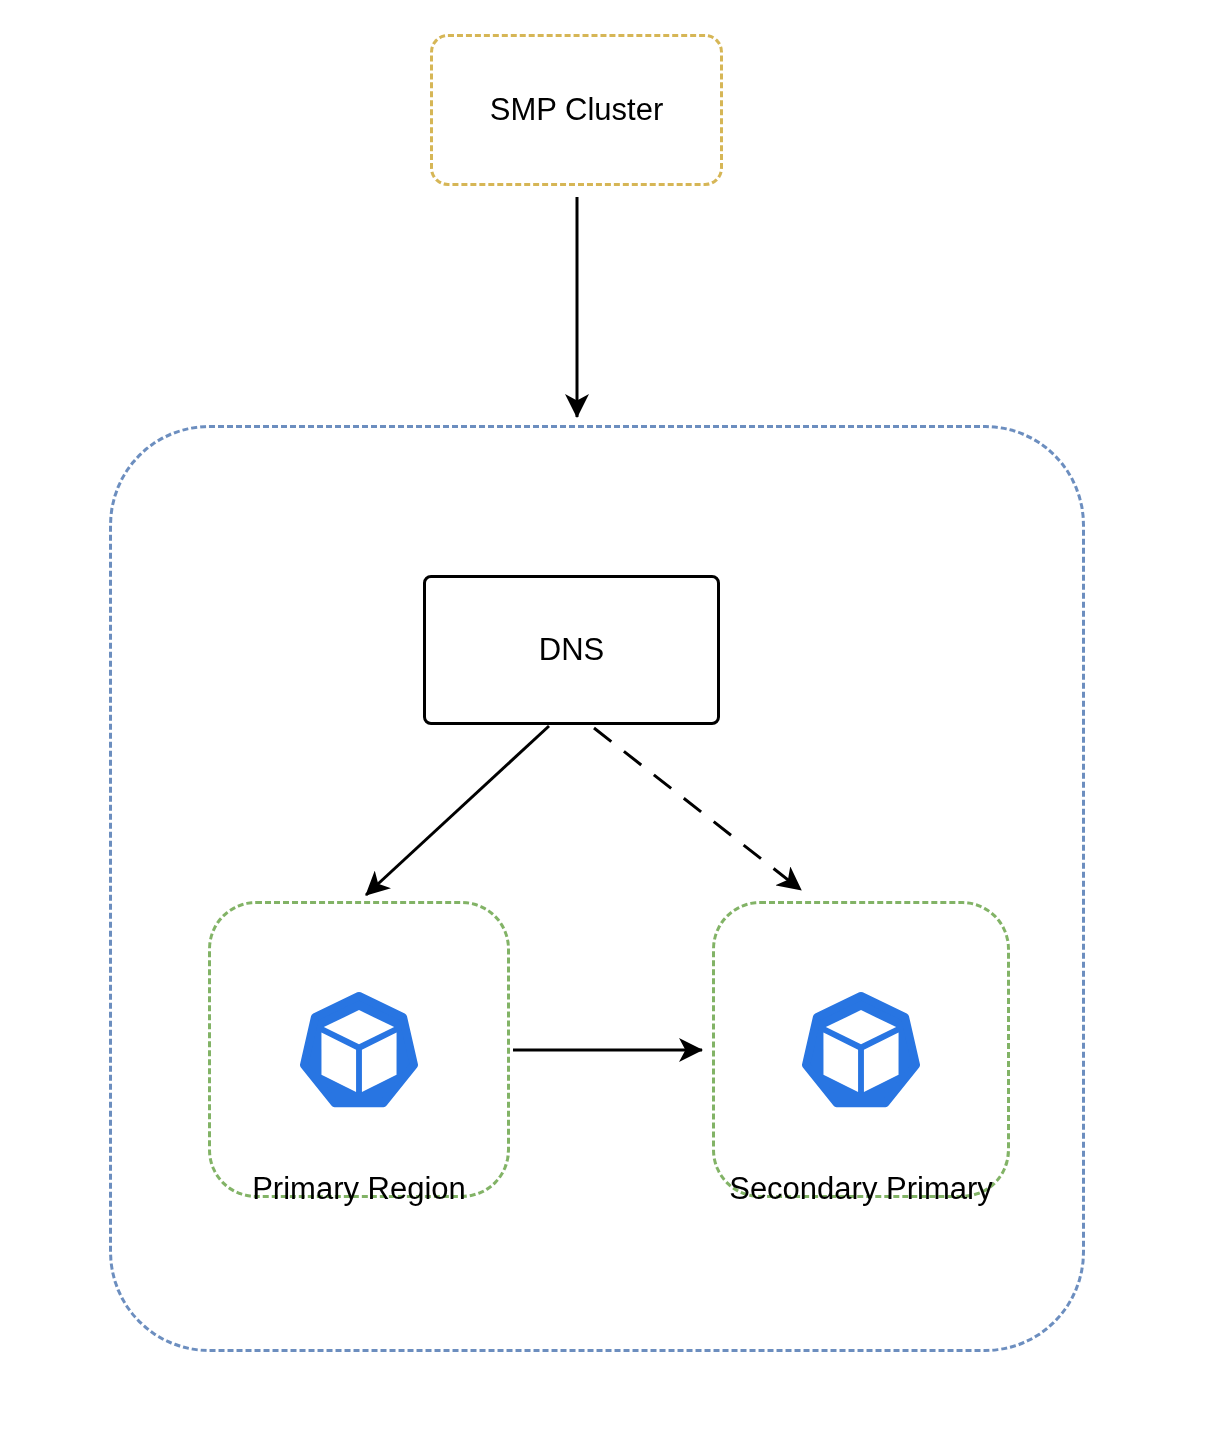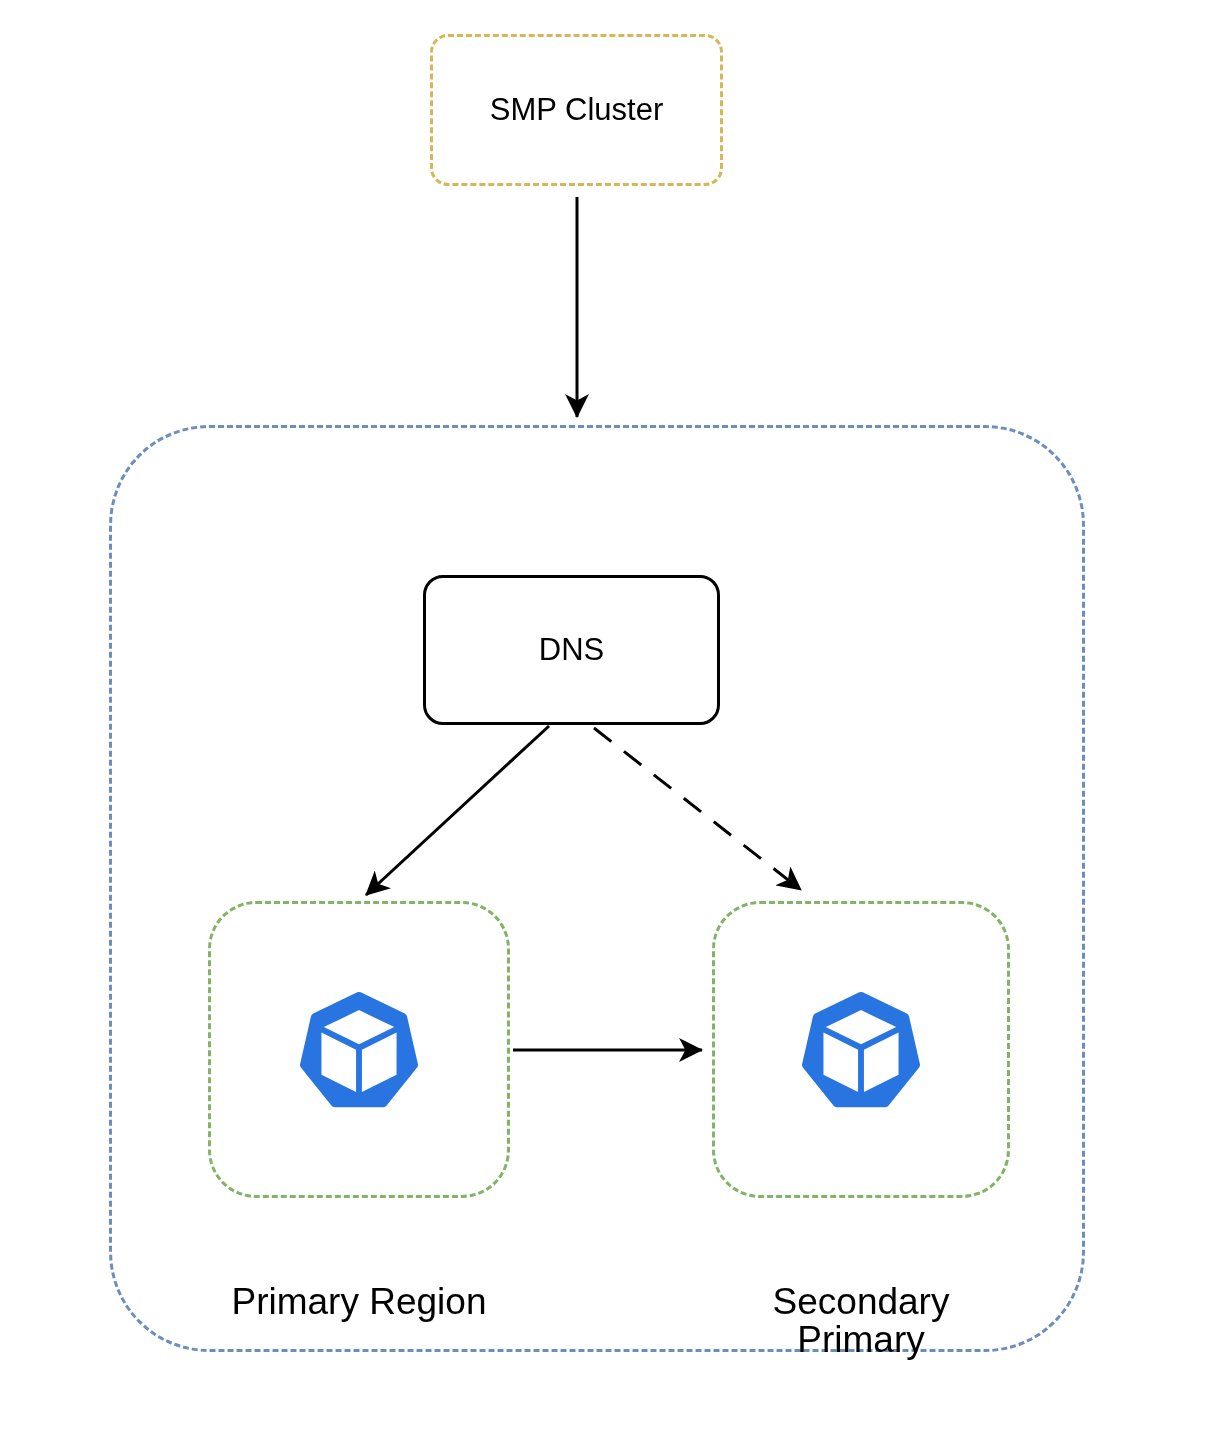--- a/index.html
+++ b/index.html
@@ -21,31 +21,31 @@
   .node{position:absolute;display:flex;align-items:center;justify-content:center;
         background:#fff;font-size:31px;line-height:1.2;text-align:right;}
 
   .smp-box{left:430px;top:34px;width:293px;height:152px;
            border:3px dashed var(--smp-border,#D6B656);border-radius:18px;}
 
   .zone-container{position:absolute;left:109px;top:425px;width:976px;height:927px;
            border:3px dashed var(--container-border,#6C8EBF);border-radius:100px;background:transparent;}
 
   .dns-box{left:423px;top:575px;width:297px;height:150px;
-           border:3px solid var(--node-border,#000);border-radius:20px;}
+           border:3px solid var(--node-border,#000);border-radius:8px;}
 
   .region-box{position:absolute;width:302px;height:297px;background:#fff;
            border:3px dashed var(--region-border,#82B366);border-radius:48px;
            display:flex;align-items:center;justify-content:center;}
   .region-primary{left:208px;top:901px;}
   .region-secondary{left:712px;top:901px;width:298px;}
 
   .region-icon{width:124px;height:122px;display:block;}
 
-  .region-label{position:absolute;top:1283px;font-size:37px;line-height:38px;text-align:center;}
+  .region-label{position:absolute;top:1170px;font-size:31px;line-height:38px;text-align:center;}
   .label-primary{left:208px;width:302px;}
   .label-secondary{left:712px;width:298px;}
 
   .edge-overlay{position:absolute;left:0;top:0;width:1210px;height:1440px;pointer-events:none;}
   .edge{stroke:var(--arrow,#000);stroke-width:3;fill:none;}
   .edge.dashed{stroke-dasharray:22 16;}
   #arrowhead path{fill:var(--arrow,#000);}
 
   .svg-defs{position:absolute;width:0;height:0;overflow:hidden;}
 </style>

